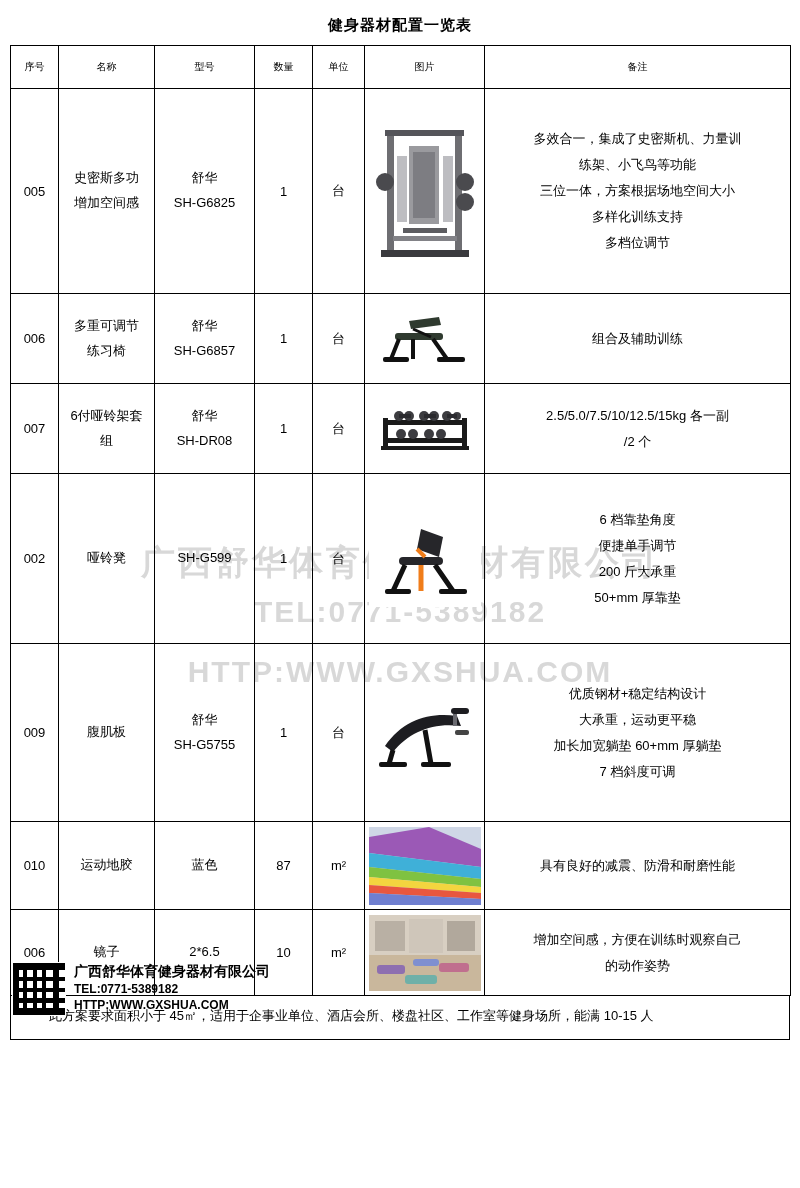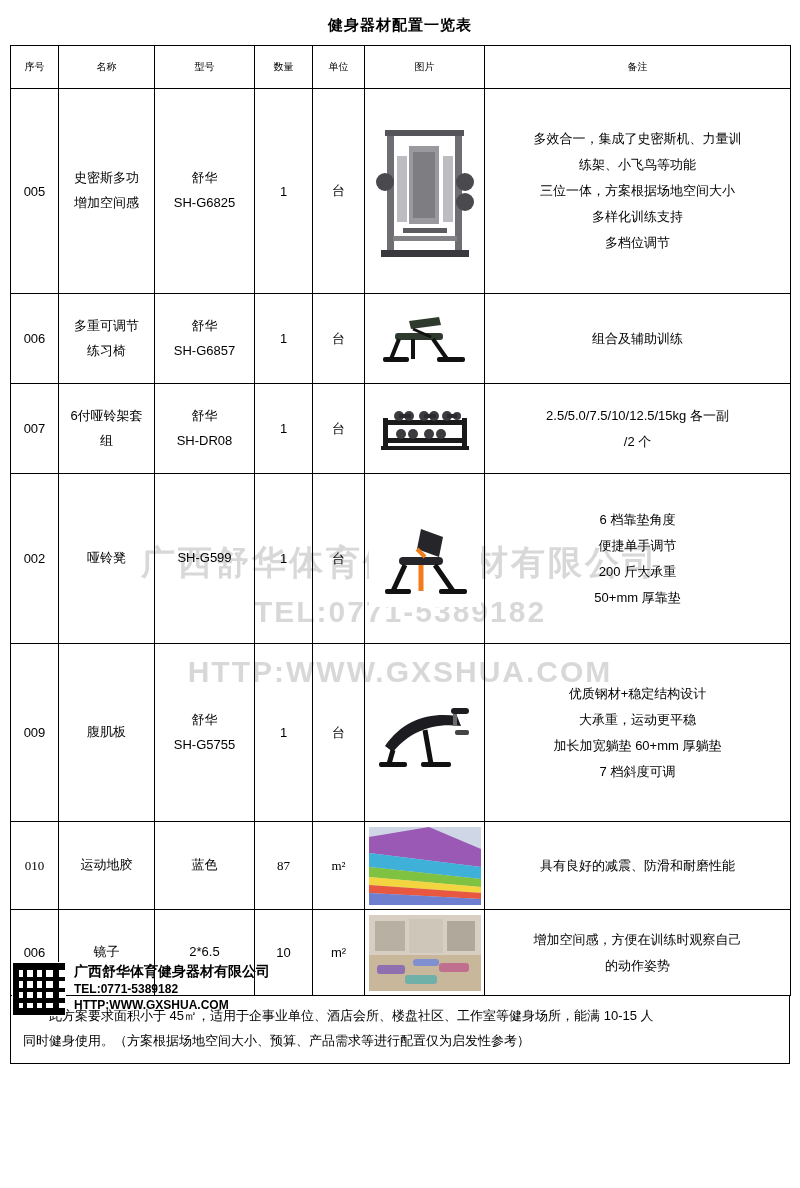--- a/index.html
+++ b/index.html
@@ -358,21 +358,21 @@
           </div>
         </td>
         <td class="remark cell-lines">
           <span>优质钢材+稳定结构设计</span>
           <span>大承重，运动更平稳</span>
           <span>加长加宽躺垫 60+mm 厚躺垫</span>
           <span>7 档斜度可调</span>
         </td>
       </tr>
 
-      <tr style="height:88px;font-family:Liberation Serif, serif;">
+      <tr style="height:88px;">
         <td>010</td>
         <td class="name cell-lines">
           <span>运动地胶</span>
         </td>
         <td class="model cell-lines">
           <span>蓝色</span>
         </td>
         <td>87</td>
         <td>m²</td>
         <td class="pic">
@@ -423,21 +423,20 @@
           <span>增加空间感，方便在训练时观察自己</span>
           <span>的动作姿势</span>
         </td>
       </tr>
 
     </tbody>
   </table>
 
   <div class="footnote">
     <p>此方案要求面积小于 45㎡，适用于企事业单位、酒店会所、楼盘社区、工作室等健身场所，能满 10-15 人</p>
-    <p style="text-indent:0;">同时健身使用。（方案根据场地空间大小、预算、产品需求等进行配置仅为启发性参考）</p>
   </div>
 
   <div class="stamp">
     <div class="qr"></div>
     <div class="stamp-text">
       <div class="stamp-name">广西舒华体育健身器材有限公司</div>
       <div class="stamp-line">TEL:0771-5389182</div>
       <div class="stamp-line">HTTP:WWW.GXSHUA.COM</div>
     </div>
   </div>

